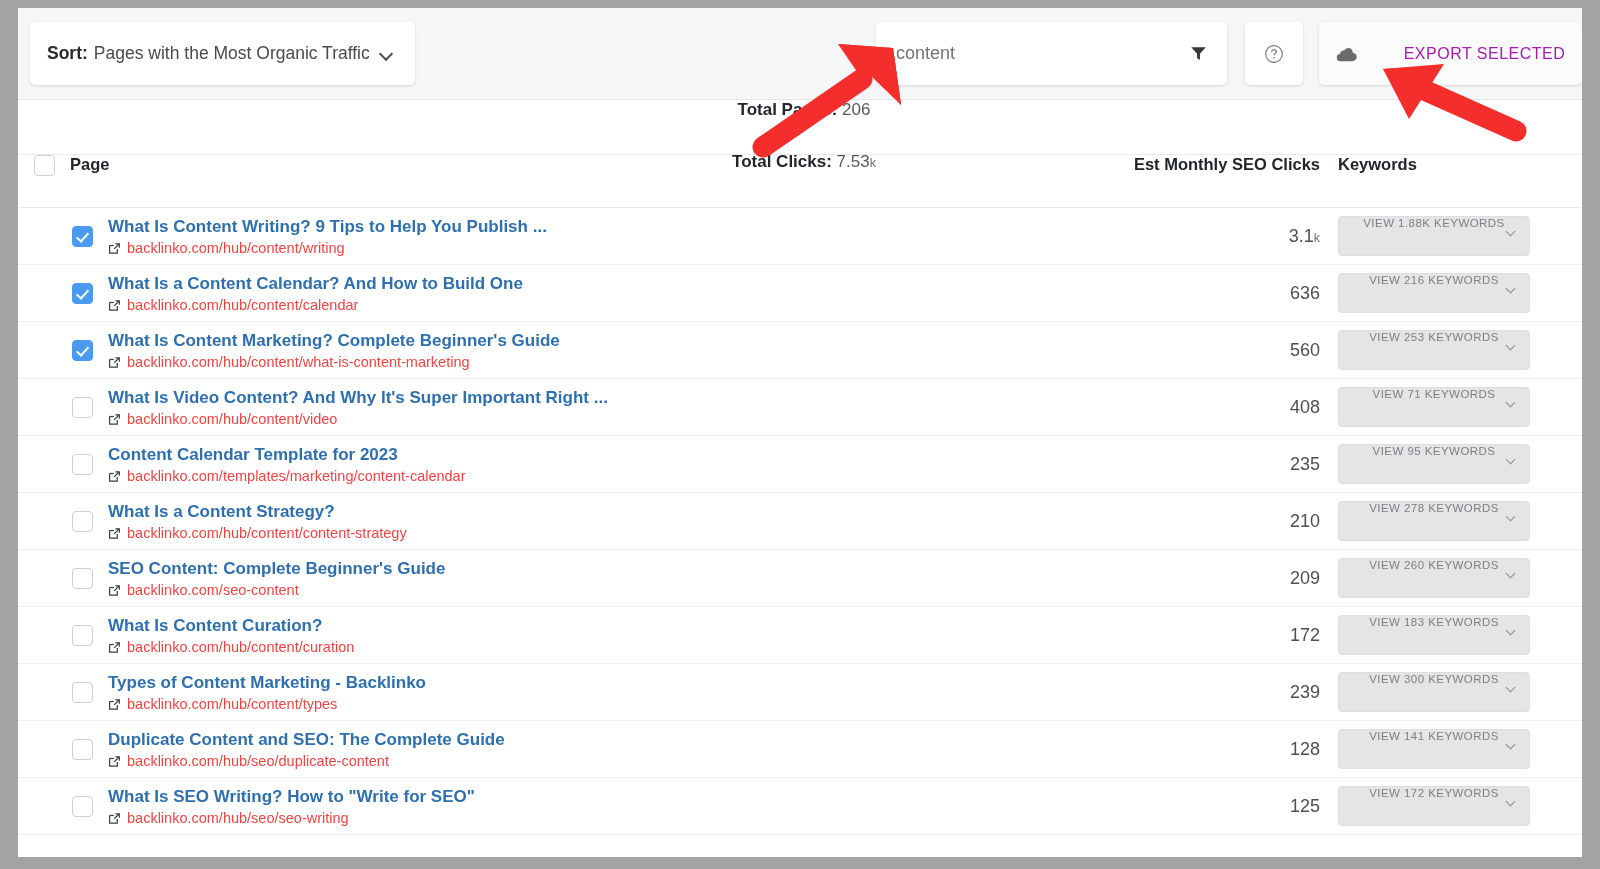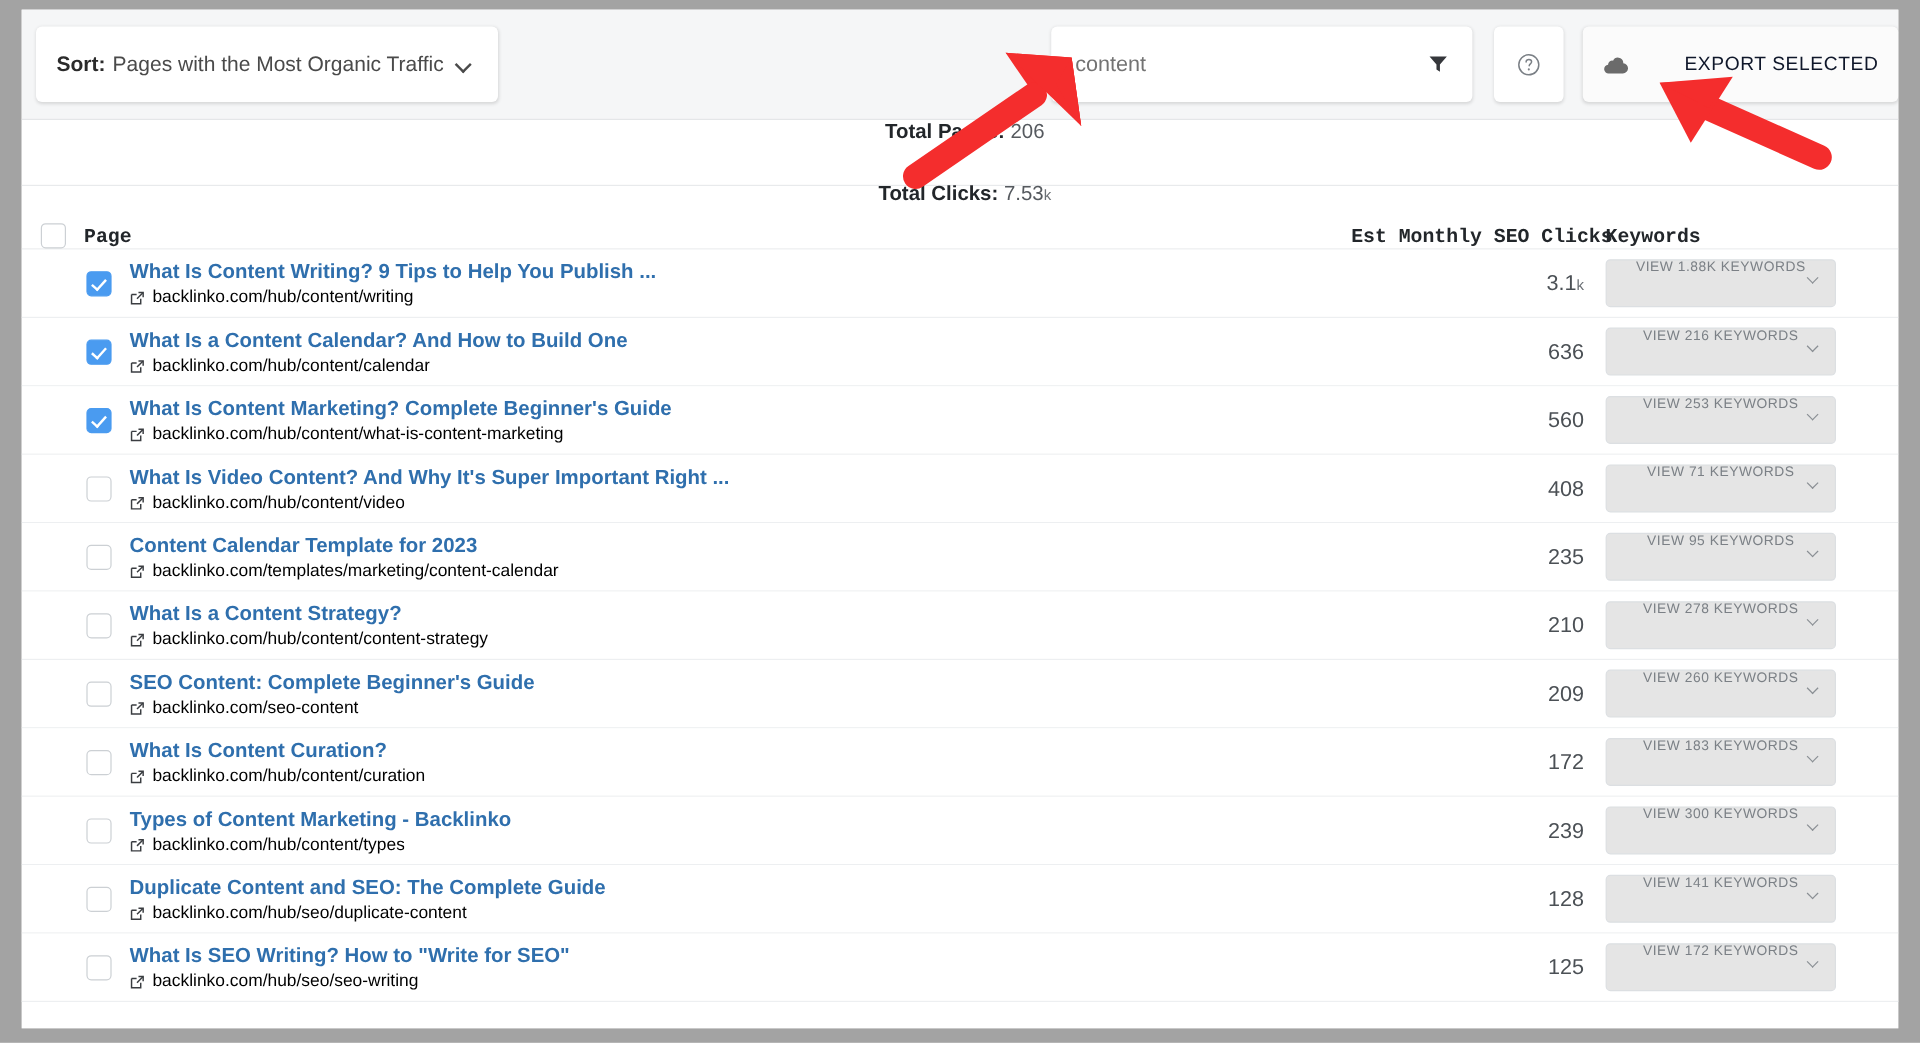--- a/index.html
+++ b/index.html
@@ -129,21 +129,21 @@
     box-shadow: 0 1px 3px rgba(0,0,0,0.13);
     display: flex;
     align-items: center;
     justify-content: center;
     gap: 11px;
     cursor: pointer;
   }
   .export-label {
     font-size: 16px;
     letter-spacing: 0.5px;
-    color: #0f172a;
+    color: #a21caf;
     font-weight: normal;
     white-space: nowrap;
     margin-left: 36px;
   }
   .cloud-icon { width: 21px; height: 17px; flex: 0 0 auto; }
 
   
   .totals {
     height: 55px;
     display: flex;
@@ -158,24 +158,23 @@
   .total-item .k { font-weight: bold; color: #22262a; }
   .total-item .v { color: #55595e; }
   .total-item .suffix { font-size: 12.5px; color: #6c7176; }
 
   
   .table { width: 100%; }
 
   .thead {
     height: 53px;
     display: flex;
-    align-items: flex-end;
+    align-items: flex-start;
     border-bottom: 1px solid #e8eaec;
     background: #ffffff;
-    font-family: Liberation Mono, monospace;
   }
   .row {
     height: 57px;
     display: flex;
     align-items: center;
     border-bottom: 1px solid #edeff1;
     background: #ffffff;
     padding-left: 38px;
   }
 
@@ -247,21 +246,21 @@
   }
   .page-url-line {
     display: flex;
     align-items: center;
     gap: 6px;
     margin-top: 3px;
   }
   .ext-icon { width: 13px; height: 13px; flex: 0 0 auto; }
   .page-url {
     font-size: 14.5px;
-    color: #000000;
+    color: #ef4444;
     white-space: nowrap;
     overflow: hidden;
     text-overflow: ellipsis;
   }
 
   .clicks-val {
     font-size: 18px;
     color: #4b5055;
     white-space: nowrap;
   }

